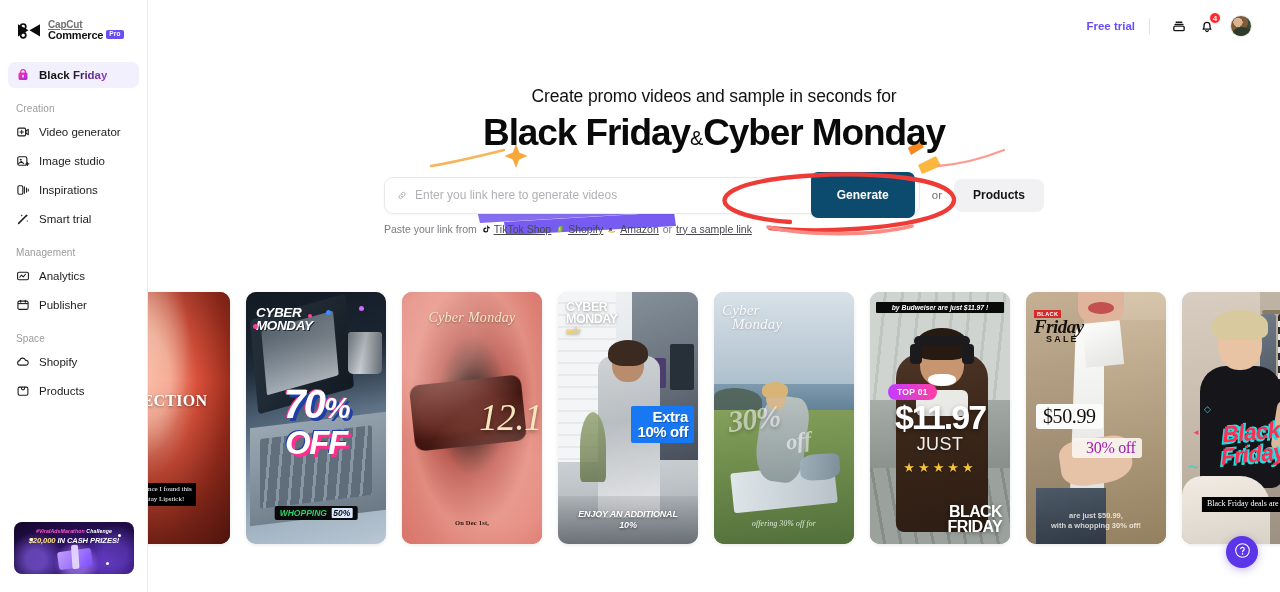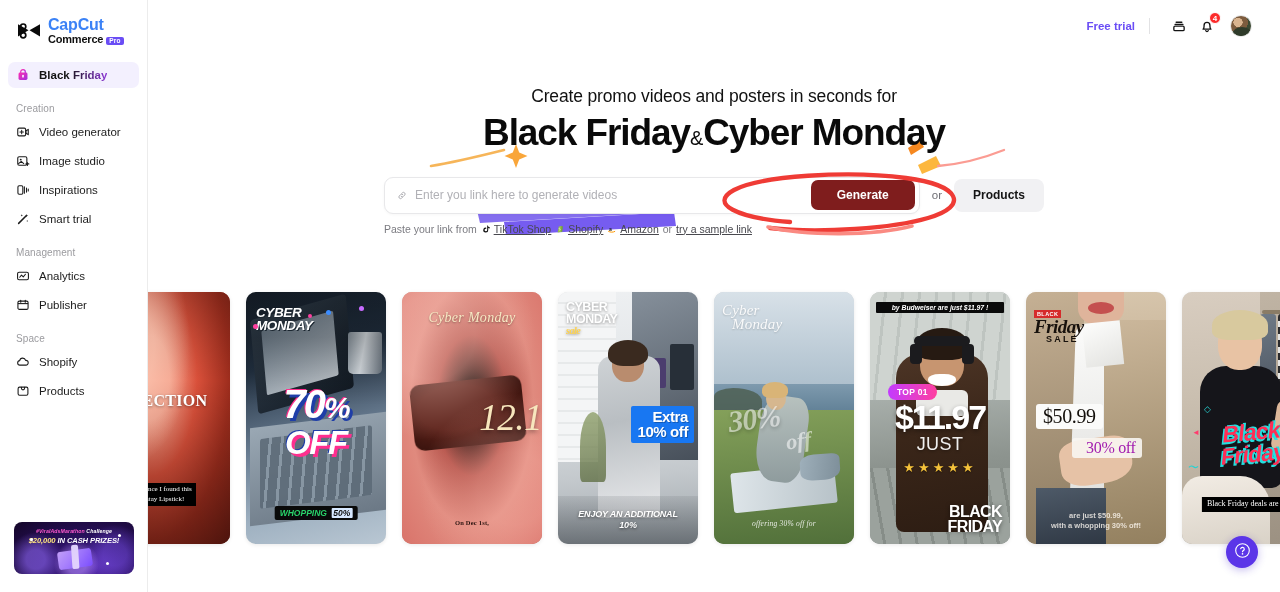--- a/index.html
+++ b/index.html
@@ -15,22 +15,22 @@
 
   
   .sidebar {
     width: 148px; height: 592px; background: #ffffff;
     border-right: 1px solid #ececec;
     position: relative; flex: 0 0 148px;
   }
   .logo-row { display: flex; align-items: center; gap: 6px; padding: 14px 0 0 16px; height: 48px; }
   .logo-mark { width: 26px; height: 20px; flex: 0 0 26px; }
   .logo-text { display: flex; flex-direction: column; line-height: 1.05; }
-  .logo-l1 { font-size: 16px; font-weight: 700; color: #3b82f6; letter-spacing: -0.2px; }
-  .logo-l2row { display: flex; align-items: flex-end; gap: 3px; }
+  .logo-l1 { font-size: 10px; font-weight: 700; color: #737373; letter-spacing: -0.2px; text-decoration: underline; }
+  .logo-l2row { display: flex; align-items: flex-start; gap: 3px; }
   .logo-l2 { font-size: 11px; font-weight: 600; color: #111; letter-spacing: -0.2px; }
   .pro-badge {
     background: #6a4df5; color:#fff; font-size: 6.5px; font-weight: 700;
     padding: 1px 3px; border-radius: 2px; line-height: 1; letter-spacing: .2px;
   }
 
   .nav { padding: 14px 8px 0 8px; }
   .nav-item {
     display: flex; align-items: center; gap: 9px;
     height: 26px; padding: 0 8px; border-radius: 7px;
@@ -125,21 +125,21 @@
     flex: 1; height: 37px; background: #fff; border: 1px solid #e8e8ea; border-radius: 9px;
     display: flex; align-items: center; padding: 0 4px 0 12px; gap: 8px;
     box-shadow: 0 1px 3px rgba(0,0,0,.035);
   }
   .search-input {
     flex: 1; border: 0; outline: 0; background: transparent;
     font-family: "Liberation Sans", sans-serif; font-size: 12px; color: #1b1b1b;
   }
   .search-input::placeholder { color: #b1b1b6; }
   .gen-btn {
-    height: 30px; padding: 0 26px; background: #7f1d1d; color: #fff;
+    height: 46px; padding: 0 26px; background: #0c4a6e; color: #fff;
     border: 0; border-radius: 7px; font-size: 12px; font-weight: 600; cursor: pointer;
     font-family: "Liberation Sans", sans-serif;
   }
   .or-txt { font-size: 11.5px; color: #6f6f75; }
   .products-btn {
     height: 33px; padding: 0 19px; background: #f1f1f3; color: #151515;
     border: 0; border-radius: 8px; font-size: 12px; font-weight: 600; cursor: pointer;
     font-family: "Liberation Sans", sans-serif;
   }
   .paste-row {
@@ -373,21 +373,21 @@
         <path d="M6 14 L196 4 L200 20 L10 31 Z" fill="#7b63ee" opacity=".92"></path>
         <path d="M34 30 L204 20 L206 34 L36 43 Z" fill="#6f53ef" opacity=".95"></path>
       </svg>
 
       
       <svg class="hero-deco" style="left:550px; top:114px; z-index:4;" width="280" height="76" viewBox="0 0 280 76">
         <path d="M92 56 C40 52, 10 38, 36 24 C62 10, 150 4, 208 12 C262 19, 272 40, 230 52 C196 62, 122 68, 72 62" fill="none" stroke="#ef3b35" stroke-width="4.3" stroke-linecap="round"></path>
         <path d="M70 61 C108 70, 176 70, 214 60" fill="none" stroke="#fa8a82" stroke-width="3.6" stroke-linecap="round"></path>
       </svg>
 
-      <div class="hero-sub">Create promo videos and posters in seconds for</div>
+      <div class="hero-sub">Create promo videos and sample in seconds for</div>
       <div class="hero-title">
         <span>Black Friday</span><span class="hero-amp">&amp;</span><span>Cyber Monday</span>
       </div>
 
       
       <div class="search-wrap">
         <div class="search-box">
           <span class="mini-ico">
             <svg viewBox="0 0 16 16" width="13" height="13">
               <path d="M6.6 9.4a2.6 2.6 0 0 0 3.7 0l2-2a2.62 2.62 0 0 0-3.7-3.7l-1 1" fill="none" stroke="#9a9aa0" stroke-width="1.25" stroke-linecap="round"></path>

